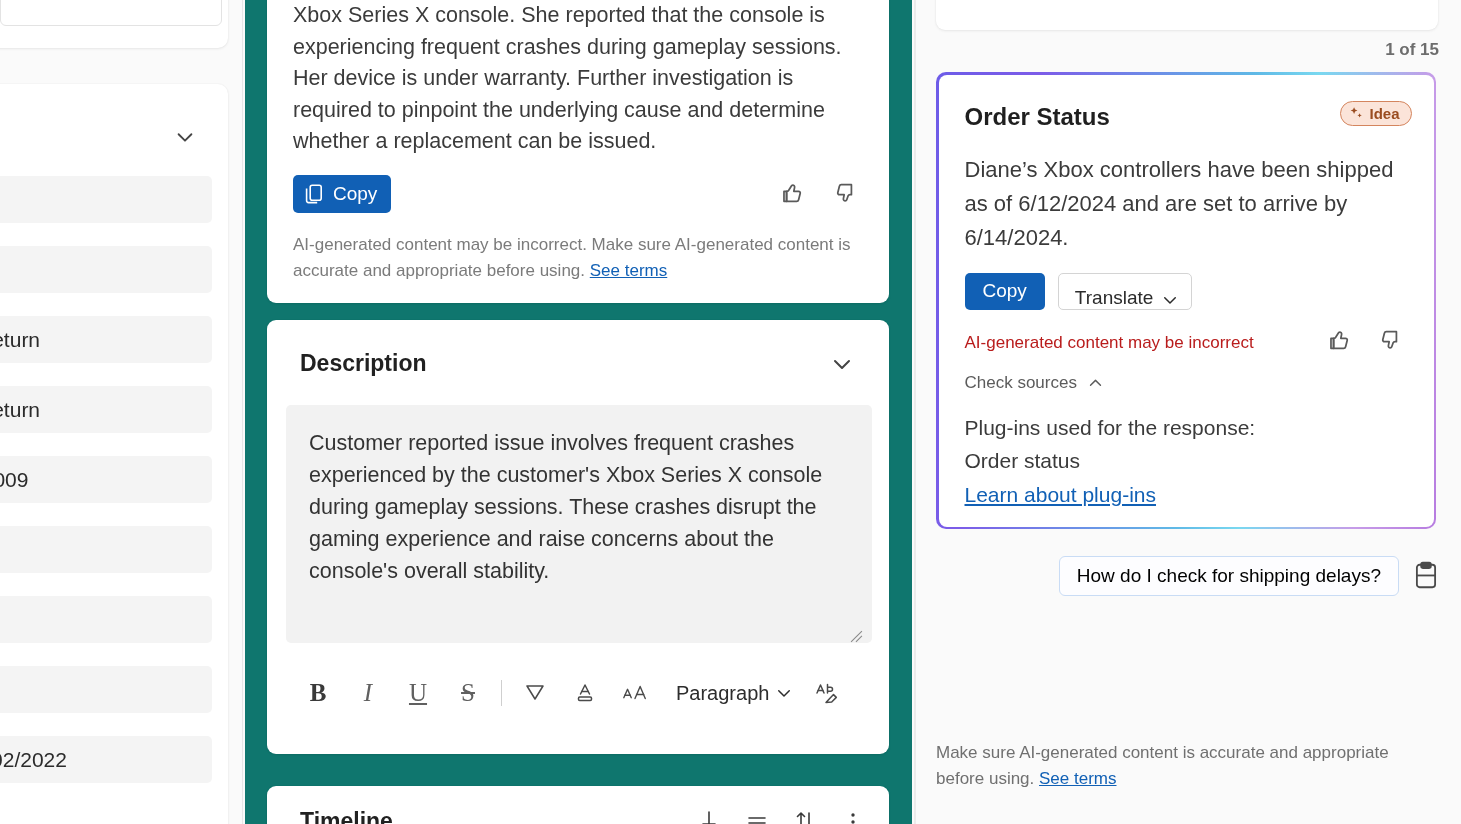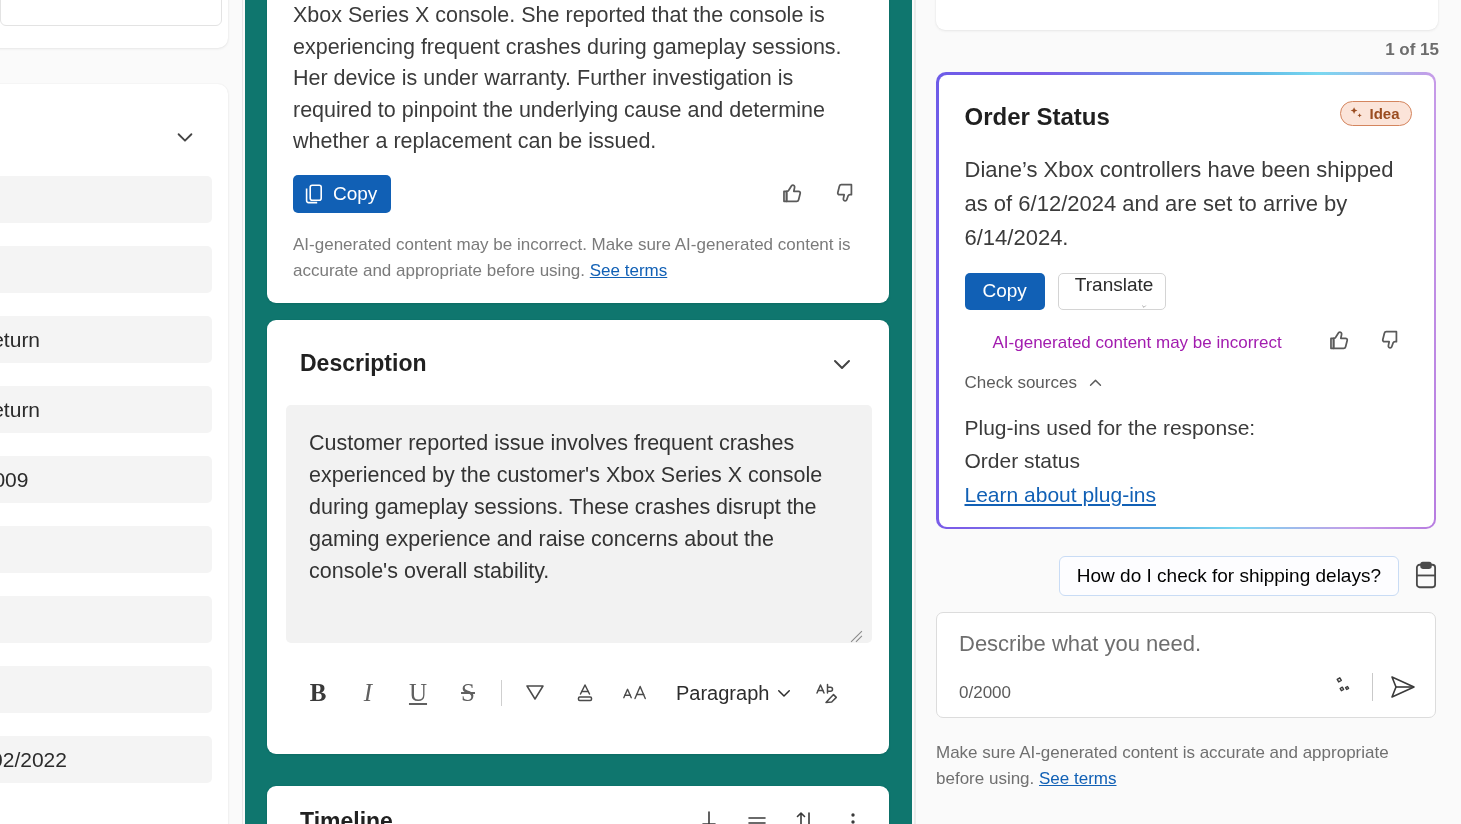--- a/index.html
+++ b/index.html
@@ -183,25 +183,24 @@
   .btn-copy2 {
     background: #1160b5; color: #fff; border: none; border-radius: 5px;
     height: 37px; padding: 0 18px; font-size: 19px; cursor: pointer;
     font-family: "Liberation Sans", sans-serif;
   }
   .btn-translate {
     background: #fff; color: #2b2b2b; border: 1px solid #d4d4d4; border-radius: 5px;
     height: 37px; padding: 0 12px 0 16px; font-size: 19px; cursor: pointer;
     display: flex; align-items: flex-end; gap: 8px;
     font-family: "Liberation Sans", sans-serif;
-    flex-direction: column;
   }
   .ai-note {
     position: absolute; left: 26px; top: 258px;
-    font-size: 17px; color: #a21caf; margin-left: 28px;
+    font-size: 17px; color: #b91c1c;
   }
   .ai-thumbs {
     position: absolute; right: 30px; top: 252px; display: flex; gap: 26px;
   }
   .check-src {
     position: absolute; left: 26px; top: 298px;
     display: flex; align-items: center; gap: 10px;
     font-size: 17px; color: #5c5c5c; cursor: pointer;
   }
   .plugins {
@@ -468,35 +467,19 @@
 
     <div class="suggest-row">
       <div class="suggest-chip">How do I check for shipping delays?</div>
       <svg class="chip-icon" viewBox="0 0 24 28" fill="none" stroke="currentColor" stroke-width="1.7" stroke-linejoin="round">
           <rect x="3.5" y="3.5" width="17" height="21" rx="2.5"></rect>
           <rect x="7.5" y="1.5" width="9" height="5" rx="1.5" fill="currentColor"></rect>
           <path d="M3.5 13.5h17"></path>
         </svg>
     </div>
 
-    <div class="composer">
-      <div class="composer-ph">Describe what you need.</div>
-      <div class="composer-count">0/2000</div>
-      <div class="composer-tools">
-        <svg width="26" height="26" viewBox="0 0 26 26" fill="none" stroke="#3a3a3a" stroke-width="1.4" stroke-linejoin="round">
-            <path d="M8.8 3.8l1.5 2.6-2.6 1.5L6.2 5.3z"></path>
-            <path d="M16.5 12.5l1.1 1.9-1.9 1.1-1.1-1.9z"></path>
-            <path d="M11.3 13.2l1.3 2.2-2.2 1.3-1.3-2.2z"></path>
-          </svg>
-        <div class="ct-sep"></div>
-        <svg width="30" height="28" viewBox="0 0 30 28" fill="none" stroke="#3a3a3a" stroke-width="1.6" stroke-linejoin="round">
-            <path d="M4 4l22 10L4 24l4-10z"></path>
-            <path d="M8 14h18"></path>
-          </svg>
-      </div>
-    </div>
 
     <div class="foot-note">
       <span>Make sure AI-generated content is accurate and appropriate before using. </span><a href="#">See terms</a>
     </div>
   </div>
 
 </div>
 
 </body></html>

